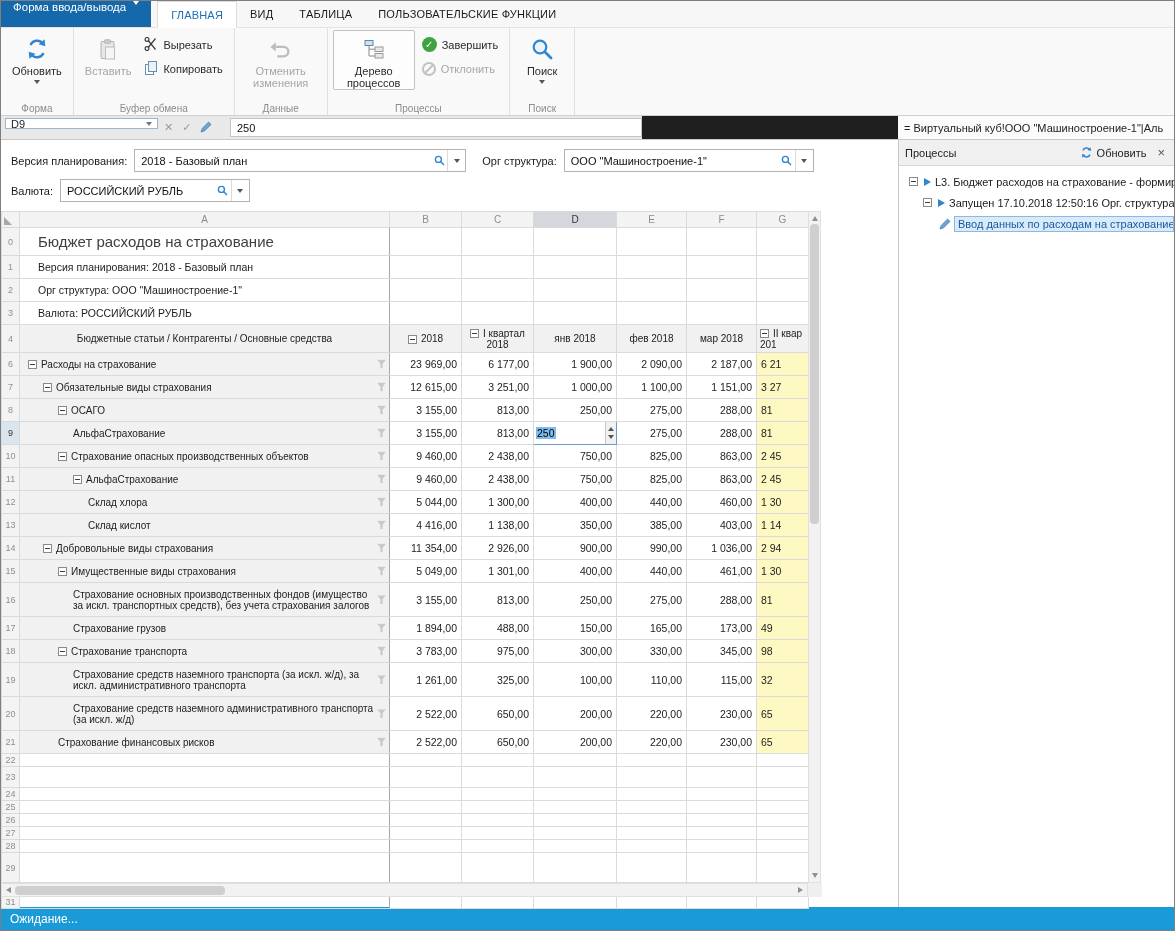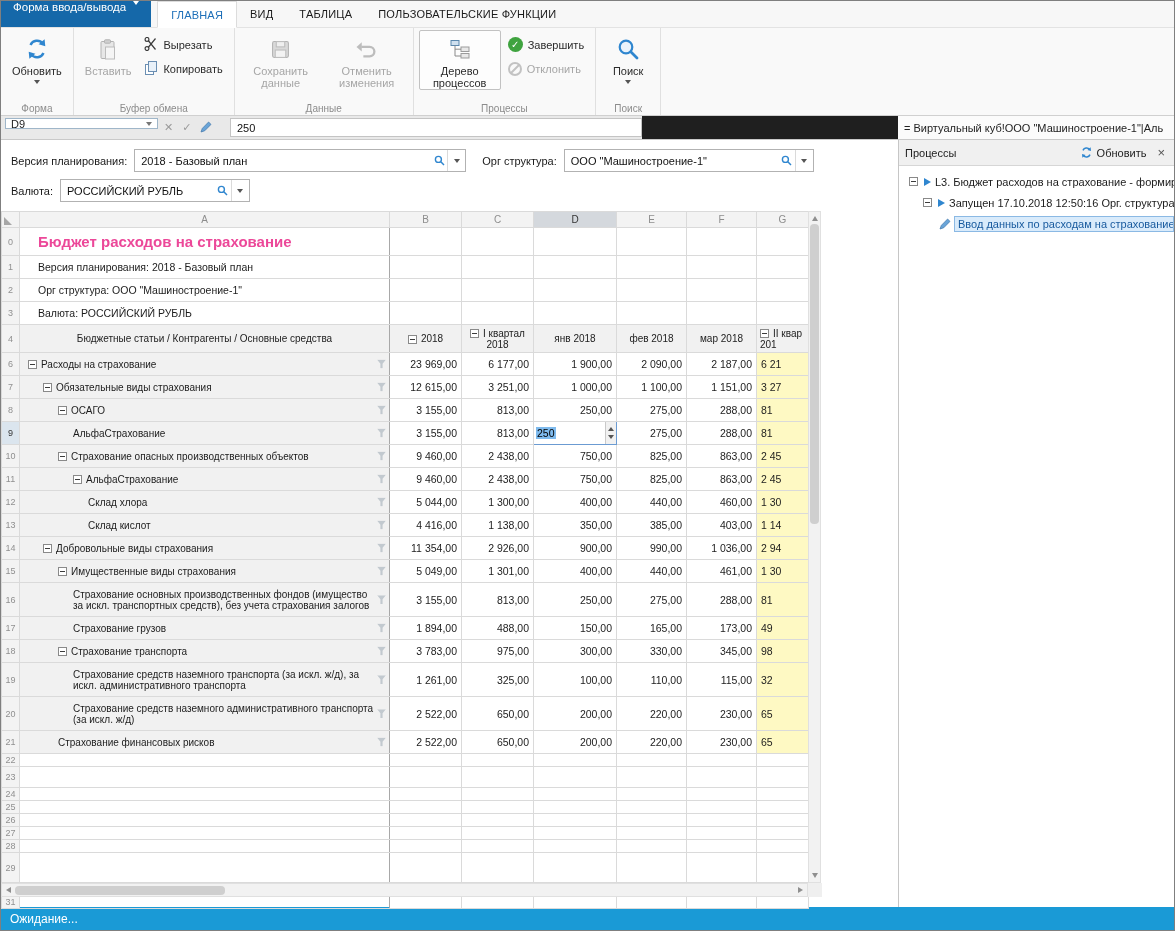--- a/index.html
+++ b/index.html
@@ -59,21 +59,21 @@
 .gridwrap{position:relative;margin-top:2px;flex:1}
 table.grid{border-collapse:collapse;table-layout:fixed;position:absolute;left:0;top:0;width:807px}
 .grid td,.grid th{border:1px solid #dadada;overflow:hidden;padding:0;vertical-align:middle}
 .grid th{height:16px;background:#f3f3f3;color:#8d8d8d;font-weight:400;font-size:10px;text-align:center}
 th.corner{position:relative}
 .tri{position:absolute;left:2px;bottom:2px;width:0;height:0;border-bottom:8px solid #a7a7a7;border-right:8px solid transparent;display:block}
 th.letter.sel{background:#d4d8dd;color:#333}
 td.num{background:#f3f3f3;color:#909090;font-size:9px;text-align:center}
 td.num.sel{background:#dbe5ee;color:#333}
 td.a{position:relative;border-right:1px solid #a8a8a8;padding:0 14px 0 4px;font-size:10px;color:#1c1c1c}
-tr.title td.a{font-weight:700;font-size:15px;color:#ec4899;white-space:nowrap;padding-left:18px}
+tr.title td.a{font-weight:400;font-size:15px;color:#404040;white-space:nowrap;padding-left:18px}
 tr.info td.a{font-size:10.5px;padding-left:18px;white-space:nowrap}
 tr.data td.a{background:#f1f1f1}
 td.hdr{background:#f1f1f1;text-align:center;font-size:10px;color:#222;padding:0 2px;line-height:11px}
 td.ghdr{text-align:left;padding-left:3px}
 td.val{text-align:right;padding-right:4px;font-size:10.5px;color:#1c1c1c;background:#fff}
 td.gval{text-align:left;padding-left:4px;font-size:10.5px;color:#1c1c1c;background:#fef9c3;white-space:normal}
 .mbox{display:inline-block;width:9px;height:9px;border:1px solid #898989;background:#fff;position:relative;vertical-align:middle;margin-right:4px;flex-shrink:0}
 .mbox::after{content:"";position:absolute;left:1px;right:1px;top:3px;height:1px;background:#3c3c3c}
 .lt{display:inline-block;vertical-align:middle;line-height:11px}
 .funnel{position:absolute;right:3px;top:50%;transform:translateY(-50%);width:9px;height:9px;background:#c2c9cf;clip-path:polygon(0 0,100% 0,62% 48%,62% 100%,38% 100%,38% 48%)}
@@ -179,30 +179,20 @@
             </span>
             <span>Копировать</span>
           </div>
         </div>
       </div>
       <div class="rcap">Буфер обмена</div>
     </div>
 
     <div class="rgroup">
       <div class="rbody">
-        <div class="bigbtn disabled">
-          <span class="bicon">
-            <svg width="19" height="19" viewBox="0 0 18 18">
-              <rect x="1.5" y="1.5" width="15" height="15" rx="1.5" fill="#d9d9d9" stroke="#b3b3b3"></rect>
-              <rect x="5" y="1.5" width="8" height="5" fill="#efefef" stroke="#bdbdbd"></rect>
-              <rect x="4" y="9.5" width="10" height="7" fill="#f3f3f3" stroke="#bdbdbd"></rect>
-            </svg>
-          </span>
-          <span class="lbl">Сохранить данные</span>
-        </div>
         <div class="bigbtn disabled">
           <span class="bicon">
             <svg width="21" height="17" viewBox="0 0 20 16">
               <path d="M5 5.5h8a4.5 4.5 0 0 1 0 9H7" fill="none" stroke="#bdbdbd" stroke-width="2.2"></path>
               <polygon points="5.5,1 5.5,10 0.5,5.5" fill="#bdbdbd"></polygon>
             </svg>
           </span>
           <span class="lbl">Отменить изменения</span>
         </div>
       </div>

